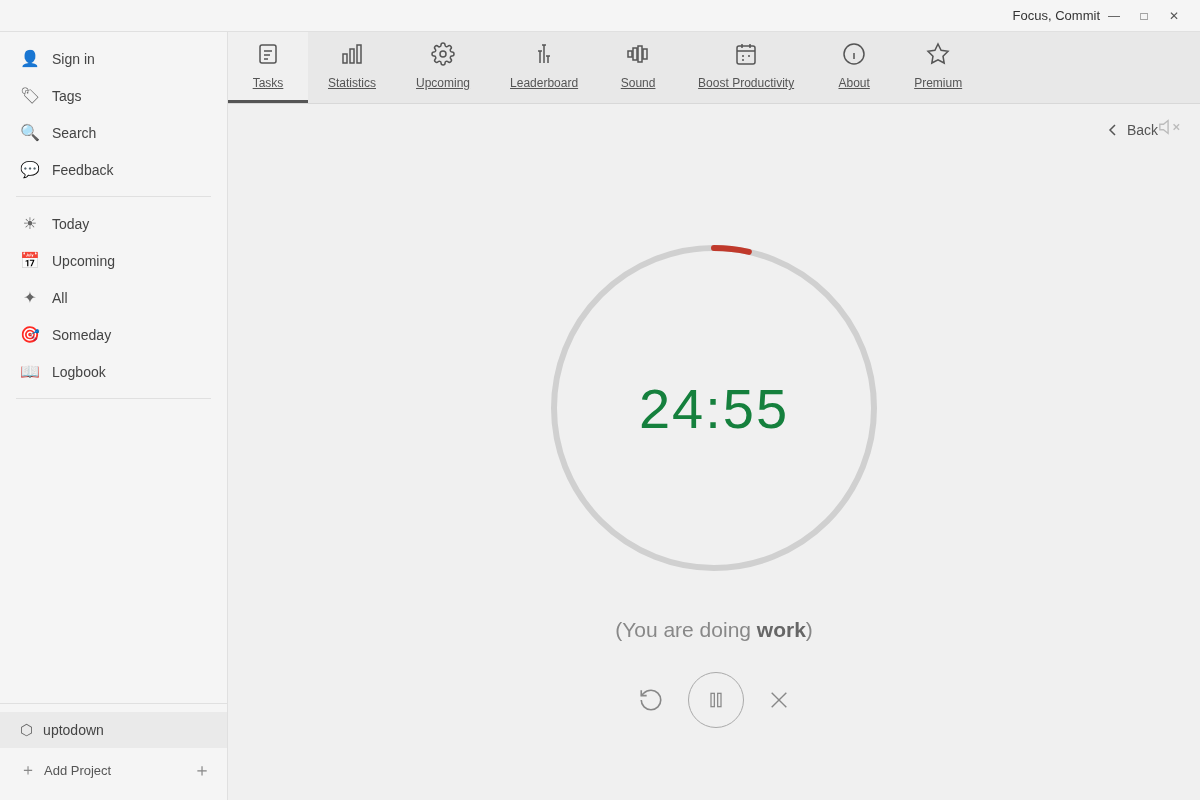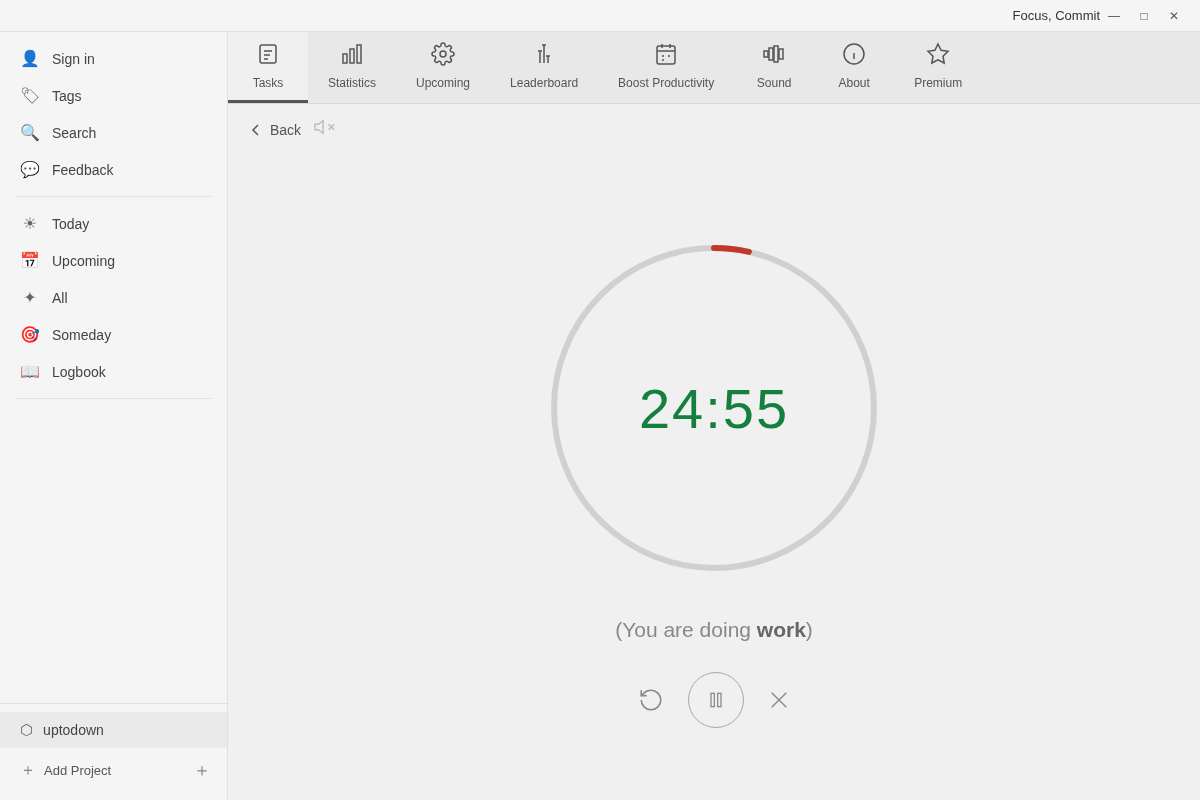--- a/index.html
+++ b/index.html
@@ -53,33 +53,33 @@
     .main-content { flex: 1; display: flex; flex-direction: column; background: #f0f0f0; }
 
     
     .top-nav {
       display: flex; align-items: stretch; background: #e8e8e8;
       border-bottom: 1px solid #d8d8d8; flex-shrink: 0; height: 72px;
     }
     .nav-tab {
       display: flex; flex-direction: column; align-items: center; justify-content: center;
       padding: 8px 20px; cursor: pointer; color: #555; font-size: 12px; gap: 5px;
-      min-width: 80px; border-bottom: 3px solid transparent;
+      min-width: 80px; border-bottom: 3px solid transparent; text-decoration: underline;
     }
     .nav-tab.active { background: #f0f0f0; border-bottom: 3px solid #555; }
     .nav-tab .tab-icon { font-size: 20px; color: #555; }
     .nav-tab.active .tab-icon { color: #333; }
 
     
     .content-area { flex: 1; display: flex; flex-direction: column; position: relative; overflow: hidden; }
 
     
     .back-bar {
-      display: flex; align-items: center; justify-content: flex-start;
-      padding: 12px 20px; flex-shrink: 0; gap: 12px;
+      display: flex; align-items: center; justify-content: flex-end;
+      padding: 12px 20px; flex-shrink: 0;
     }
     .back-btn { display: flex; align-items: center; gap: 6px; cursor: pointer; color: #555; font-size: 14px; }
     .mute-icon { font-size: 20px; color: #aaa; cursor: pointer; }
 
     
     .timer-area {
       flex: 1; display: flex; flex-direction: column; align-items: center; justify-content: center;
       gap: 30px;
     }
 
@@ -222,41 +222,41 @@
           <svg width="24" height="24" viewBox="0 0 24 24" fill="none" stroke="#555" stroke-width="1.5">
             <path d="M8 21V9M12 21V3M16 21v-7"></path>
               <path d="M6 9h4M10 3h4M14 14h4"></path>
           </svg>
         </span>
         <span>Leaderboard</span>
       </div>
       <div class="nav-tab">
         <span class="tab-icon">
           <svg width="24" height="24" viewBox="0 0 24 24" fill="none" stroke="#555" stroke-width="1.5">
+            <rect x="2" y="9" width="4" height="6"></rect>
+              <rect x="7" y="6" width="4" height="12"></rect>
+            <rect x="12" y="4" width="4" height="16"></rect>
+              <rect x="17" y="7" width="4" height="10"></rect>
+          </svg>
+        </span>
+        <span>Sound</span>
+      </div>
+      <div class="nav-tab">
+        <span class="tab-icon">
+          <svg width="24" height="24" viewBox="0 0 24 24" fill="none" stroke="#555" stroke-width="1.5">
             <rect x="3" y="4" width="18" height="18" rx="2"></rect>
               <line x1="3" y1="9" x2="21" y2="9"></line>
             <line x1="8" y1="2" x2="8" y2="6"></line>
               <line x1="16" y1="2" x2="16" y2="6"></line>
             <line x1="8" y1="14" x2="10" y2="14"></line>
               <line x1="14" y1="14" x2="16" y2="14"></line>
             <line x1="8" y1="18" x2="10" y2="18"></line>
           </svg>
         </span>
         <span>Boost Productivity</span>
-      </div>
-      <div class="nav-tab">
-        <span class="tab-icon">
-          <svg width="24" height="24" viewBox="0 0 24 24" fill="none" stroke="#555" stroke-width="1.5">
-            <rect x="2" y="9" width="4" height="6"></rect>
-              <rect x="7" y="6" width="4" height="12"></rect>
-            <rect x="12" y="4" width="4" height="16"></rect>
-              <rect x="17" y="7" width="4" height="10"></rect>
-          </svg>
-        </span>
-        <span>Sound</span>
       </div>
       <div class="nav-tab">
         <span class="tab-icon">
           <svg width="24" height="24" viewBox="0 0 24 24" fill="none" stroke="#555" stroke-width="1.5">
             <circle cx="12" cy="12" r="10"></circle>
             <line x1="12" y1="8" x2="12" y2="8" stroke-width="2.5"></line>
             <line x1="12" y1="11" x2="12" y2="17"></line>
           </svg>
         </span>
         <span>About</span>

